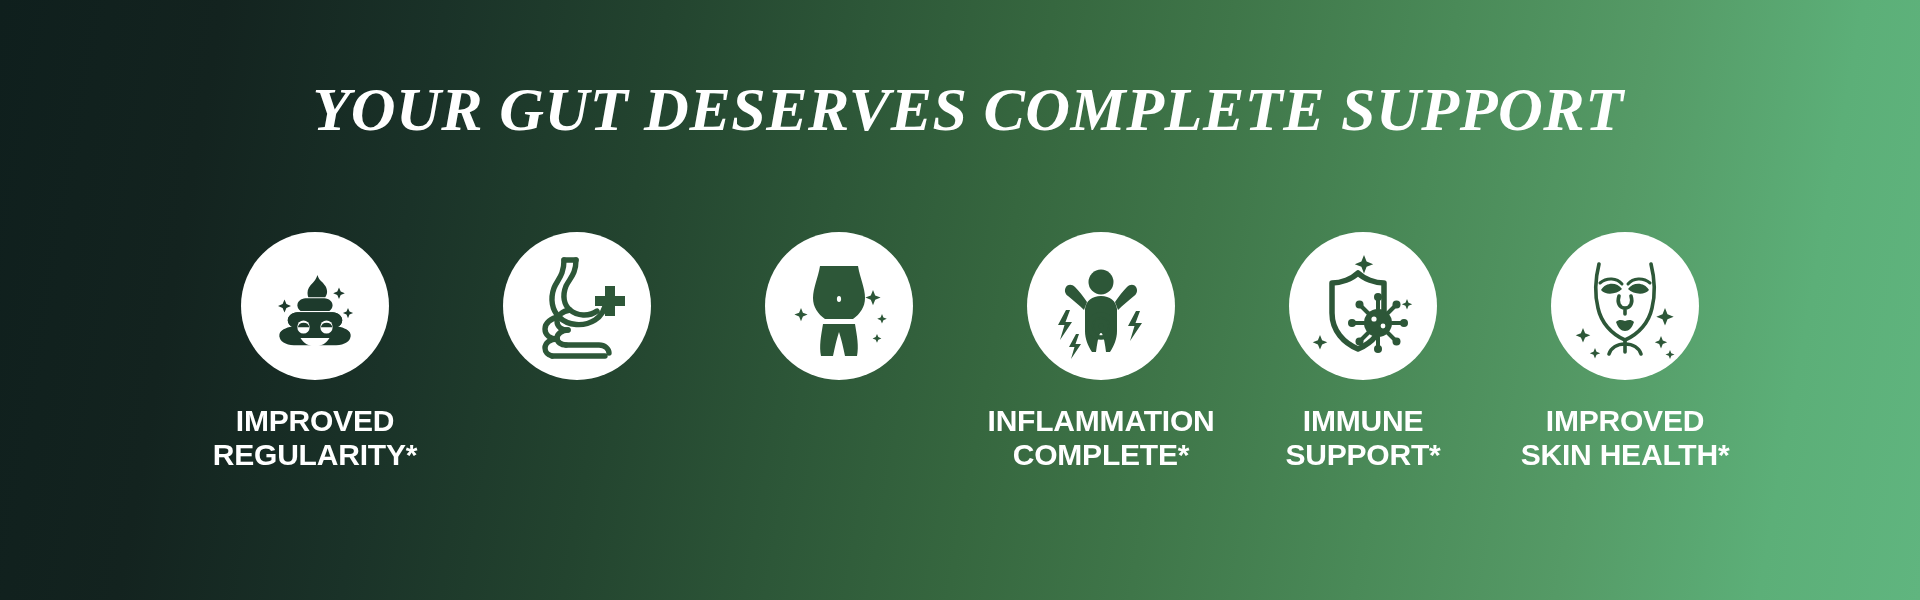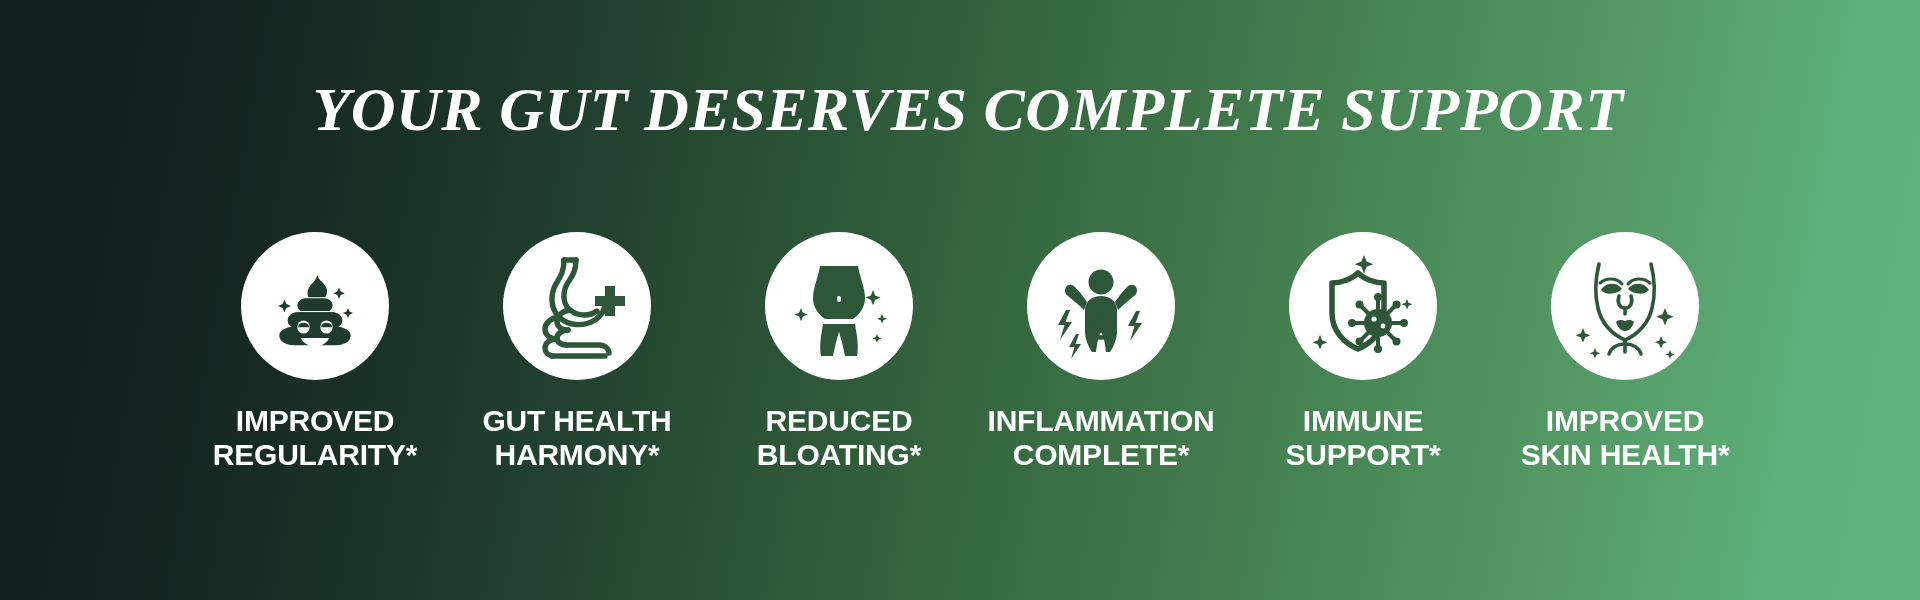--- a/index.html
+++ b/index.html
@@ -143,44 +143,40 @@
               <path d="M49 60 C41 61 36 66 36 71 C36 77 41 80 47 80"></path>
               <path d="M36 89 C29 89 24 93 24 98 C24 102 27 105 31 106"></path>
               <path d="M47 80 C41 80 36 84 36 88 C36 92 40 95 45 95"></path>
               <path d="M31 106 L84 106"></path>
               <path d="M45 95 L78 95 C84 95 88 99 88 103"></path>
             </g>
             <path d="M84 36 h10 v10 h10 v10 h-10 v10 h-10 v-10 h-10 v-10 h10 z" fill="#2d5738"></path>
           </svg>
         </span>
       </div>
-      <div class="benefit-label">GUT HEALTH
-HARMONY*</div>
     </div>
 
     <div class="benefit">
       <div class="icon-circle">
         <span>
           <svg width="108" height="108" viewBox="0 0 108 108" fill="none">
             <g fill="#2d5738">
               <path d="M35 14 C33 26 28 36 28 46 C28 55 33 62 40 67 L68 67 C75 62 80 55 80 46 C80 36 75 26 73 14 Z"></path>
               <path d="M38 72 C36 84 34 94 36 104 L48 104 C50 94 52 86 54 80 C56 86 58 94 60 104 L72 104 C74 94 72 84 70 72 Z"></path>
             </g>
             <ellipse cx="54" cy="47" rx="2.1" ry="3" fill="#ffffff"></ellipse>
             <g fill="#2d5738">
               <path d="M88 38l2.2 5.4 5.4 2.2-5.4 2.2-2.2 5.4-2.2-5.4-5.4-2.2 5.4-2.2z"></path>
               <path d="M16 56l1.9 4.7 4.7 1.9-4.7 1.9-1.9 4.7-1.9-4.7-4.7-1.9 4.7-1.9z"></path>
               <path d="M97 62l1.4 3.4 3.4 1.4-3.4 1.4-1.4 3.4-1.4-3.4-3.4-1.4 3.4-1.4z"></path>
               <path d="M92 82l1.3 3.1 3.1 1.3-3.1 1.3-1.3 3.1-1.3-3.1-3.1-1.3 3.1-1.3z"></path>
             </g>
           </svg>
         </span>
       </div>
-      <div class="benefit-label">REDUCED
-BLOATING*</div>
     </div>
 
     <div class="benefit">
       <div class="icon-circle">
         <span>
           <svg width="110" height="110" viewBox="0 0 110 110" fill="none">
             <g fill="#2d5738">
               <circle cx="55" cy="31" r="12.5"></circle>
               <path d="M55 45 C46 45 40 50 39 58 L39 80 C39 88 42 95 46 101 L50 101 C51 93 52 86 55 80 C58 86 59 93 60 101 L64 101 C68 95 71 88 71 80 L71 58 C70 50 64 45 55 45 Z"></path>
               <path d="M41 51 C37 45 33 40 29 36 C26 33 22 33 20 36 C18 39 19 43 22 45 C27 49 33 54 38 59 Z"></path>

